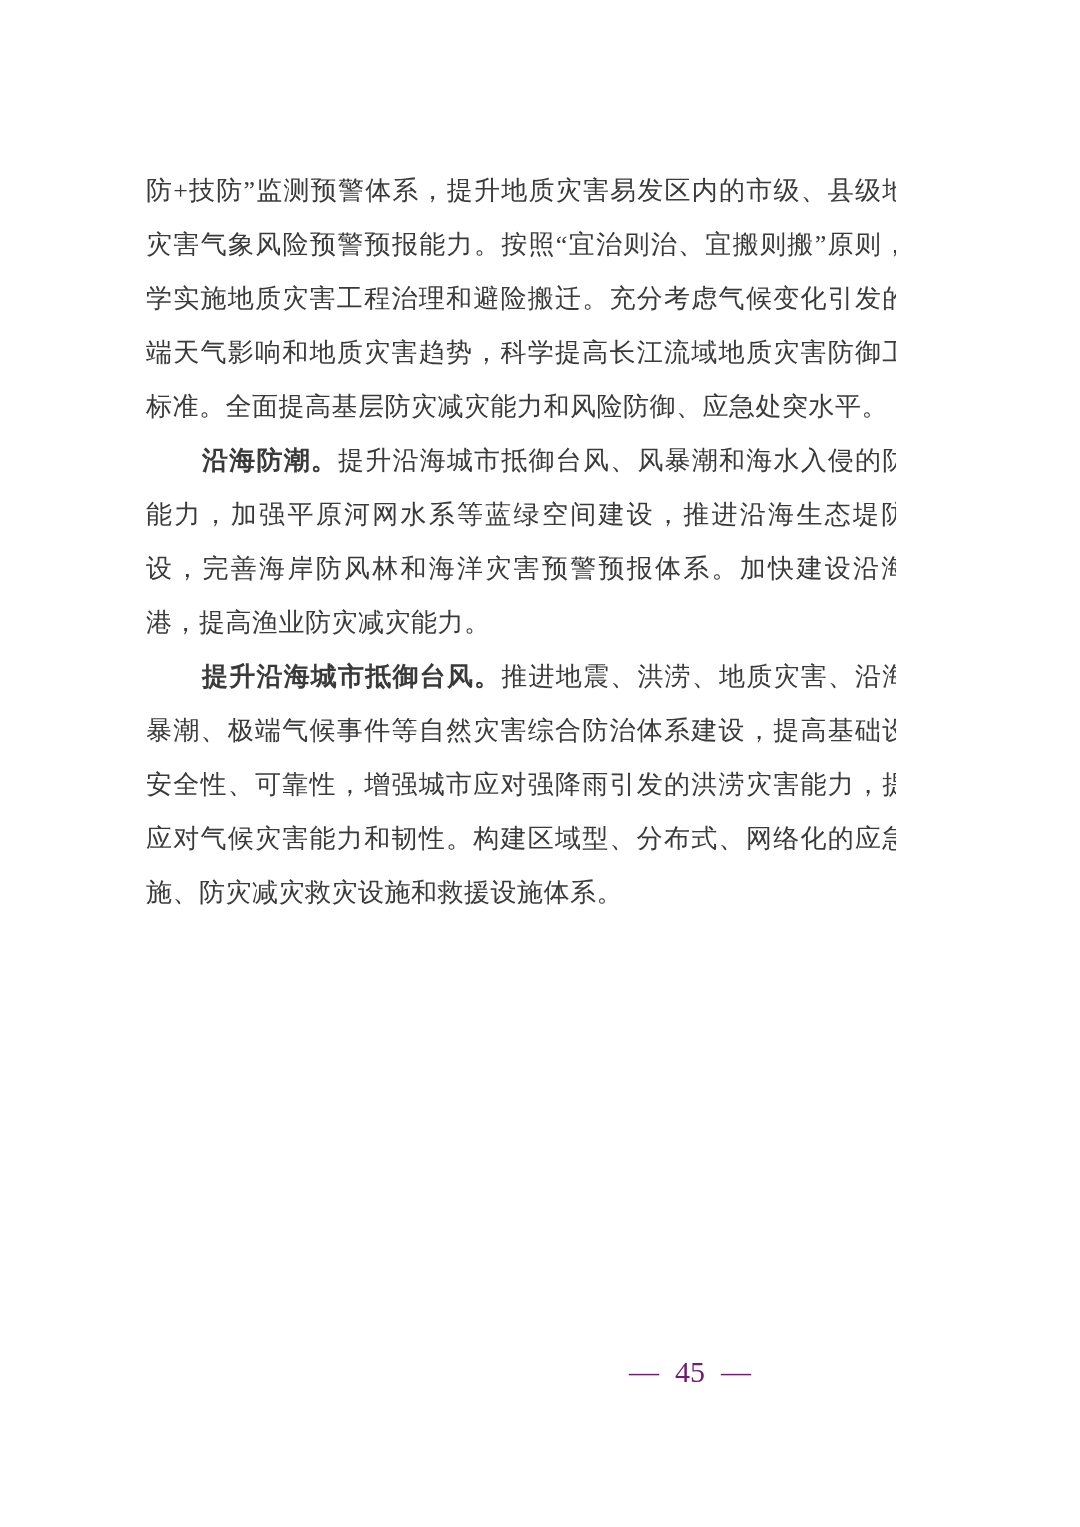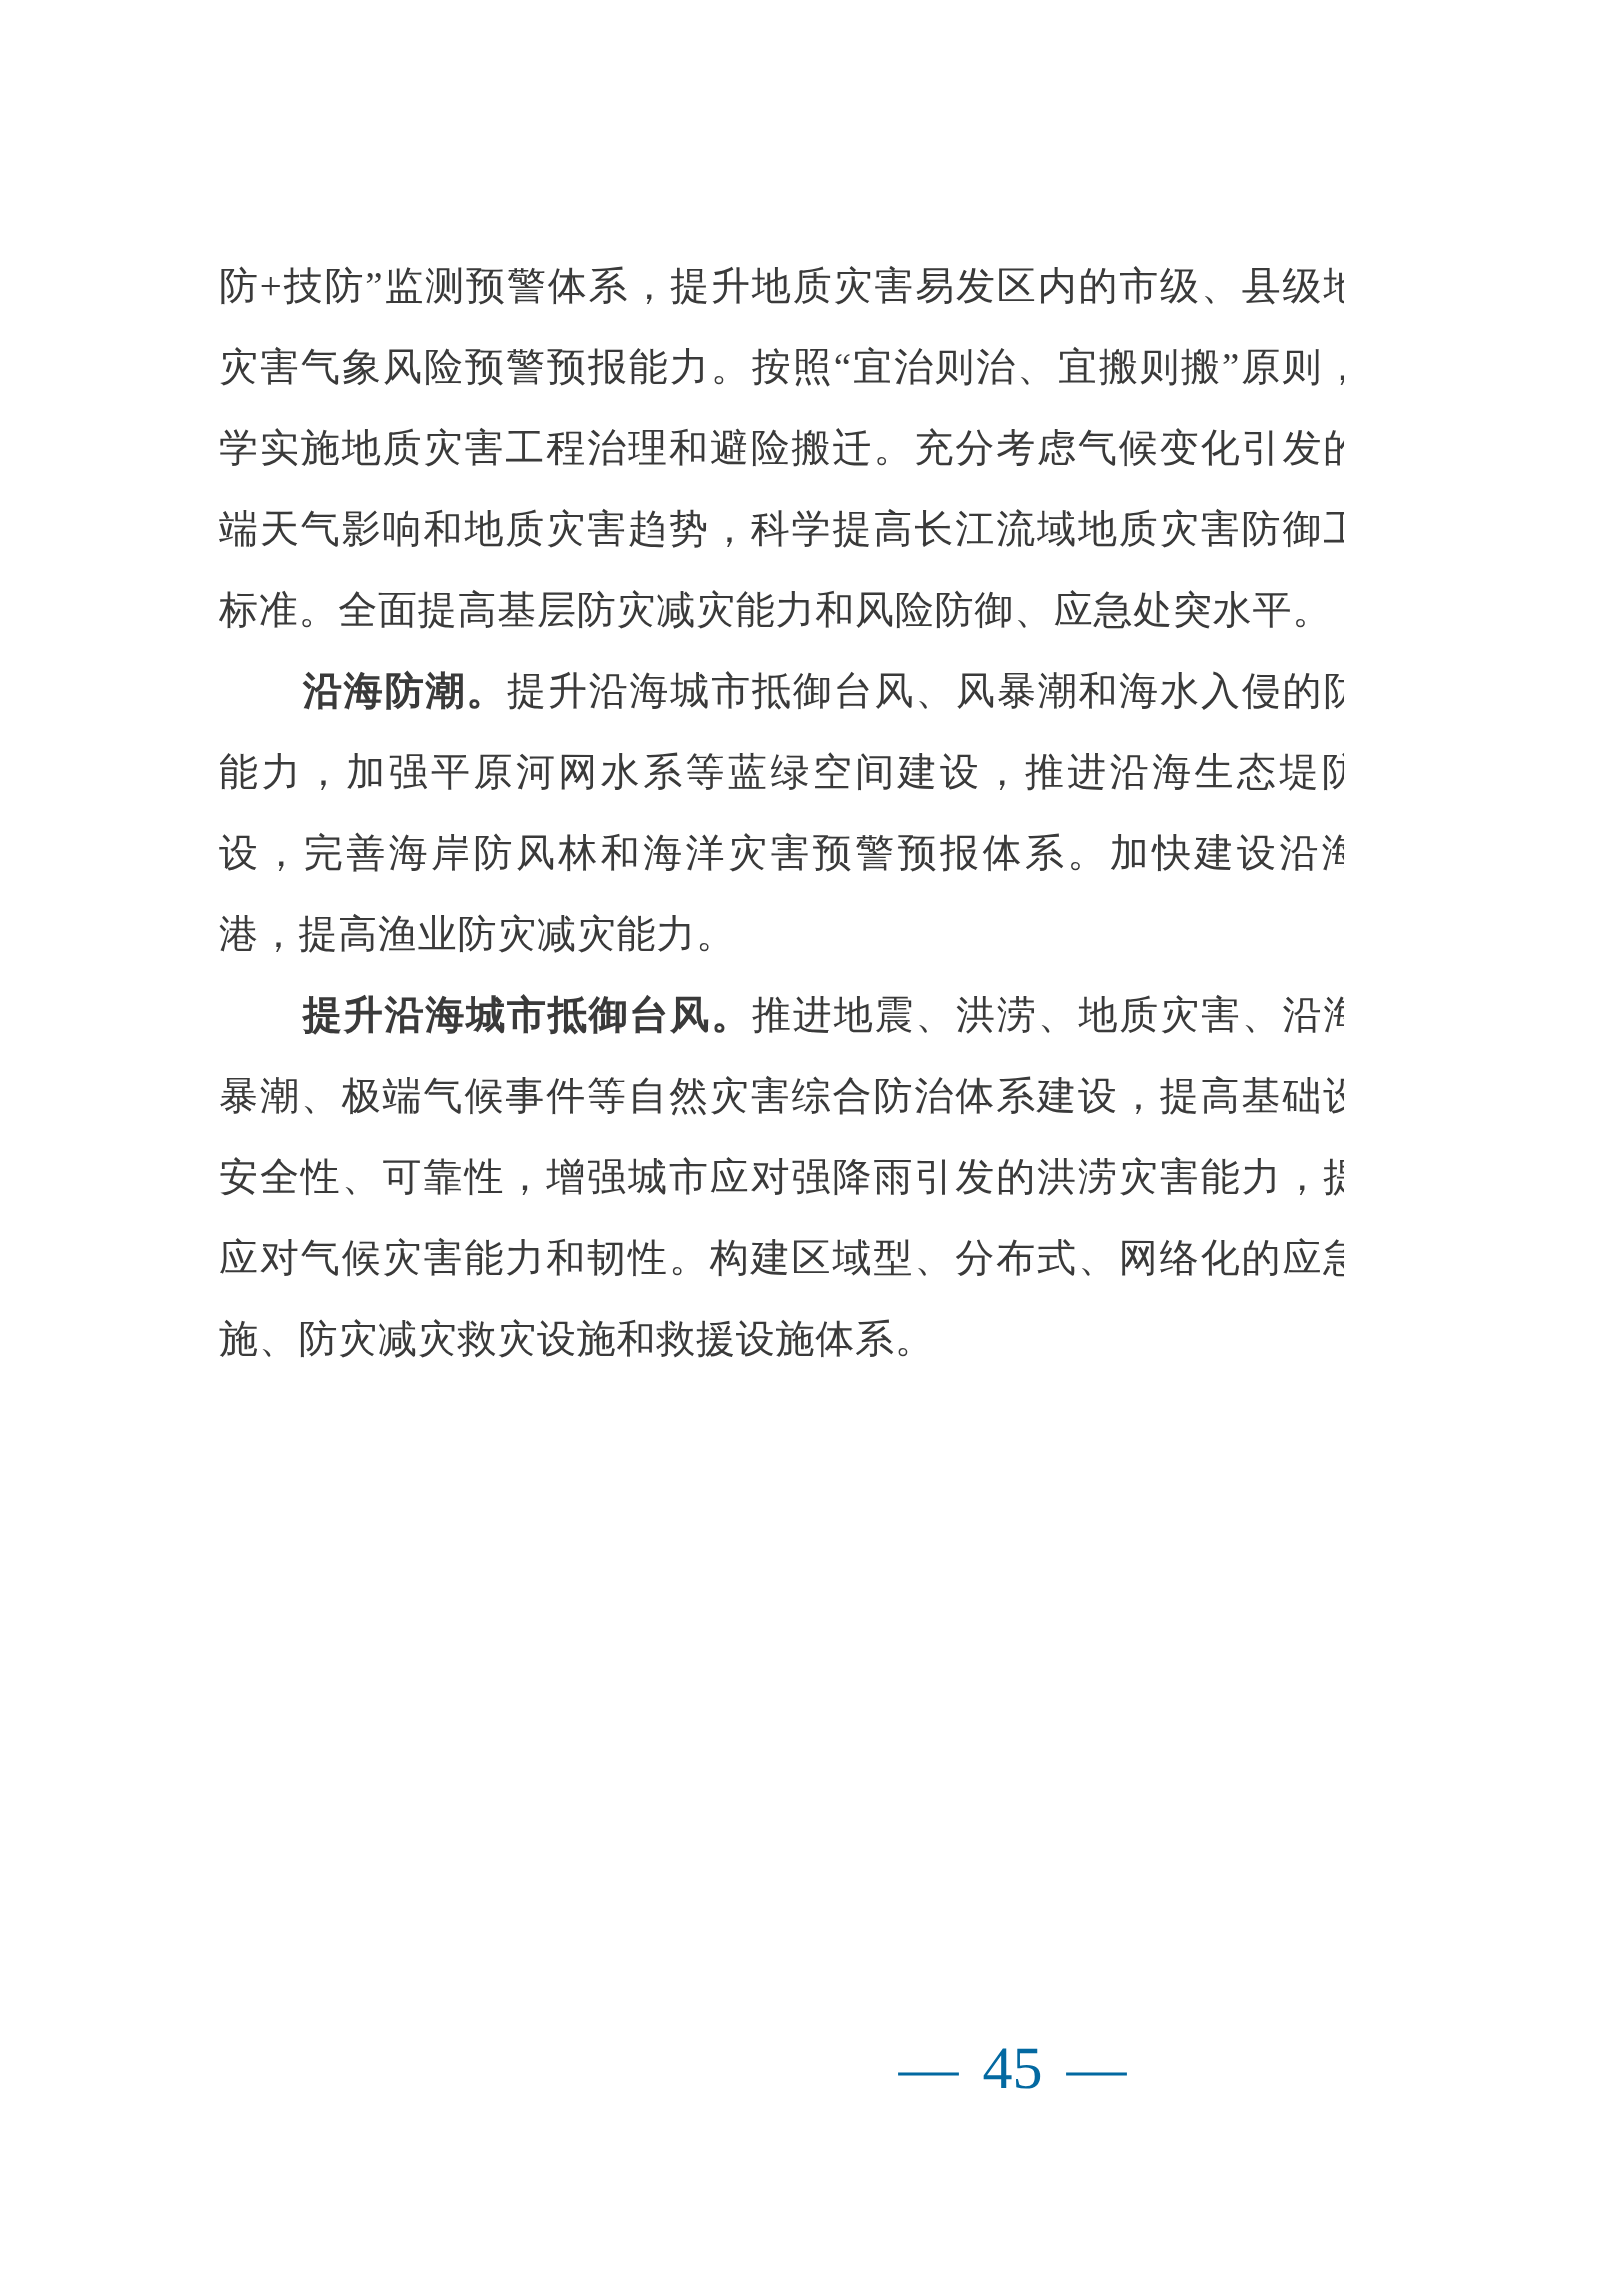--- a/index.html
+++ b/index.html
@@ -34,22 +34,22 @@
   .para.indent {
     text-indent: 56px;
   }
   .para .lead {
     font-weight: 700;
   }
   .page-footer {
     position: absolute;
     top: 1355px;
     right: 145px;
-    font-size: 40px;
-    color: #0369a1;
+    font-size: 30px;
+    color: #701a75;
     white-space: nowrap;
   }
   .page-footer .dash {
     letter-spacing: 0;
   }
   .page-footer .pageno {
     margin: 0 16px;
   }
 </style>
 </head>

